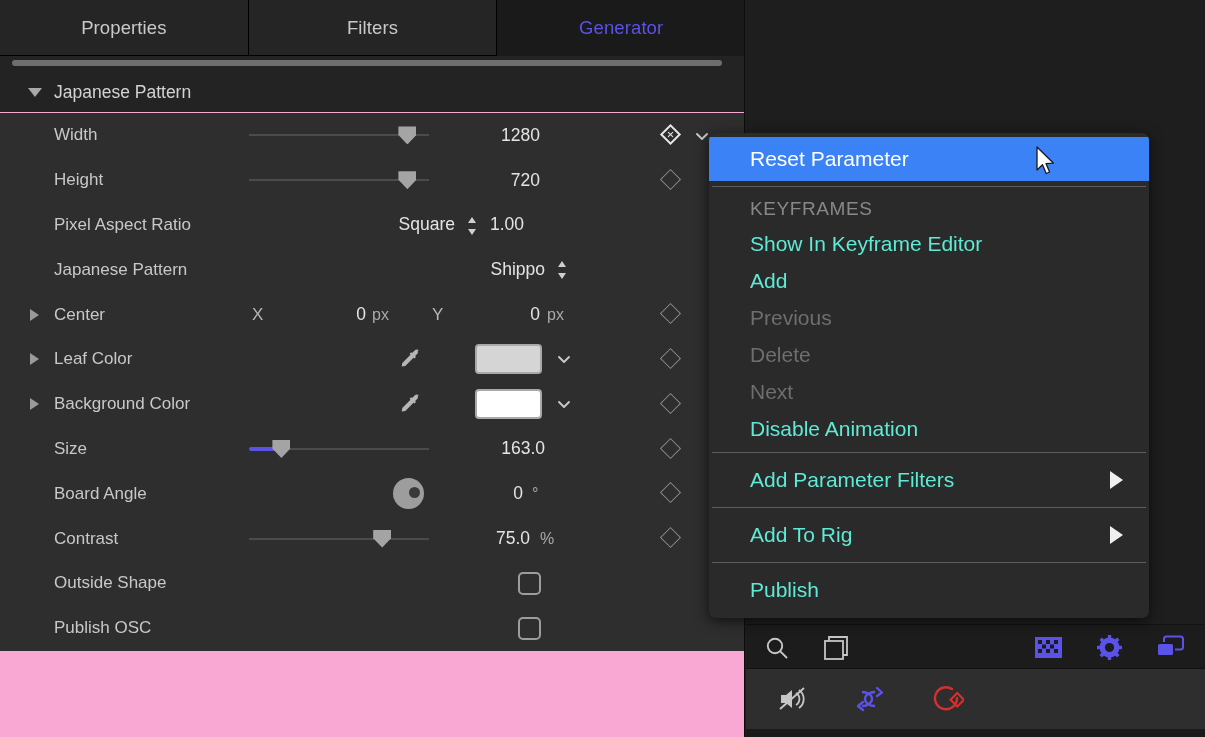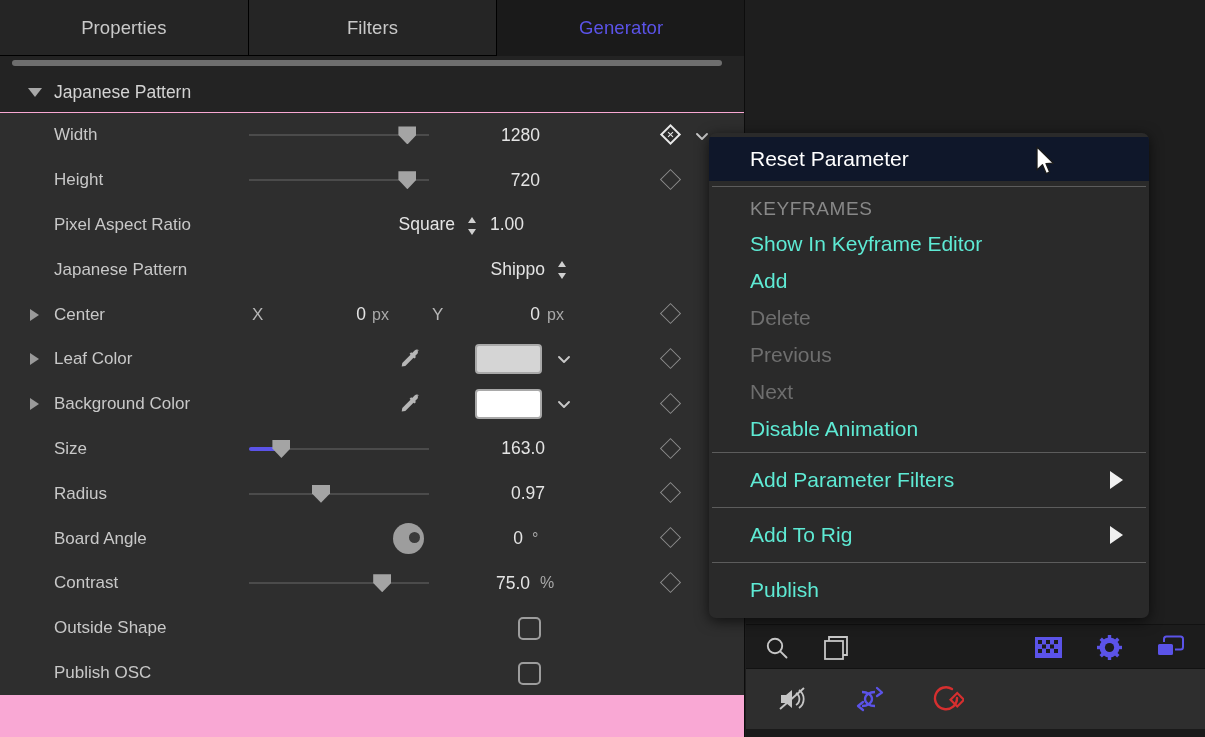--- a/index.html
+++ b/index.html
@@ -312,21 +312,21 @@
     display: flex;
     align-items: center;
     padding-left: 41px;
     font-size: 21px;
     color: #5eead4;
     cursor: default;
     position: relative;
     box-sizing: border-box;
   }
   .mi.highlight {
-    background: #0f172a;
+    background: #3b82f6;
     color: #ffffff;
   }
   .mi.dim { color: #6e6e6e; }
   .mi.header {
     color: #888888;
     font-size: 19px;
     letter-spacing: 0.6px;
     height: 33px;
     cursor: default;
   }
@@ -517,29 +517,20 @@
         <div class="label">Size</div>
         <div class="slider" style="left:249px;width:180px;">
           <div class="track"></div>
           <div class="fill" style="left:0;width:18%;"></div>
           <div class="knob" style="left:18%;"></div>
         </div>
         <div class="value" style="left:455px;width:90px;">163.0</div>
         <div class="kf" style="left:663px;top:14px;"></div>
       </div>
 
-      <div class="row">
-        <div class="label">Radius</div>
-        <div class="slider" style="left:249px;width:180px;">
-          <div class="track"></div>
-          <div class="knob" style="left:40%;"></div>
-        </div>
-        <div class="value" style="left:455px;width:90px;">0.97</div>
-        <div class="kf" style="left:663px;top:14px;"></div>
-      </div>
 
       <div class="row">
         <div class="label">Board Angle</div>
         <div class="dial" style="top:7px;">
           <div class="dot"></div>
         </div>
         <div class="value" style="left:455px;width:68px;">0</div>
         <div class="unit" style="left:532px;">°</div>
         <div class="kf" style="left:663px;top:14px;"></div>
       </div>
@@ -658,24 +649,24 @@
     <div class="mi header">
       <span>KEYFRAMES</span>
     </div>
     <div class="mi">
       <span>Show In Keyframe Editor</span>
     </div>
     <div class="mi">
       <span>Add</span>
     </div>
     <div class="mi dim">
+      <span>Previous</span>
+    </div>
+    <div class="mi dim">
       <span>Delete</span>
-    </div>
-    <div class="mi dim">
-      <span>Previous</span>
     </div>
     <div class="mi dim">
       <span>Next</span>
     </div>
     <div class="mi">
       <span>Disable Animation</span>
     </div>
     <div class="msep"></div>
     <div class="mi tall">
       <span>Add Parameter Filters</span>

